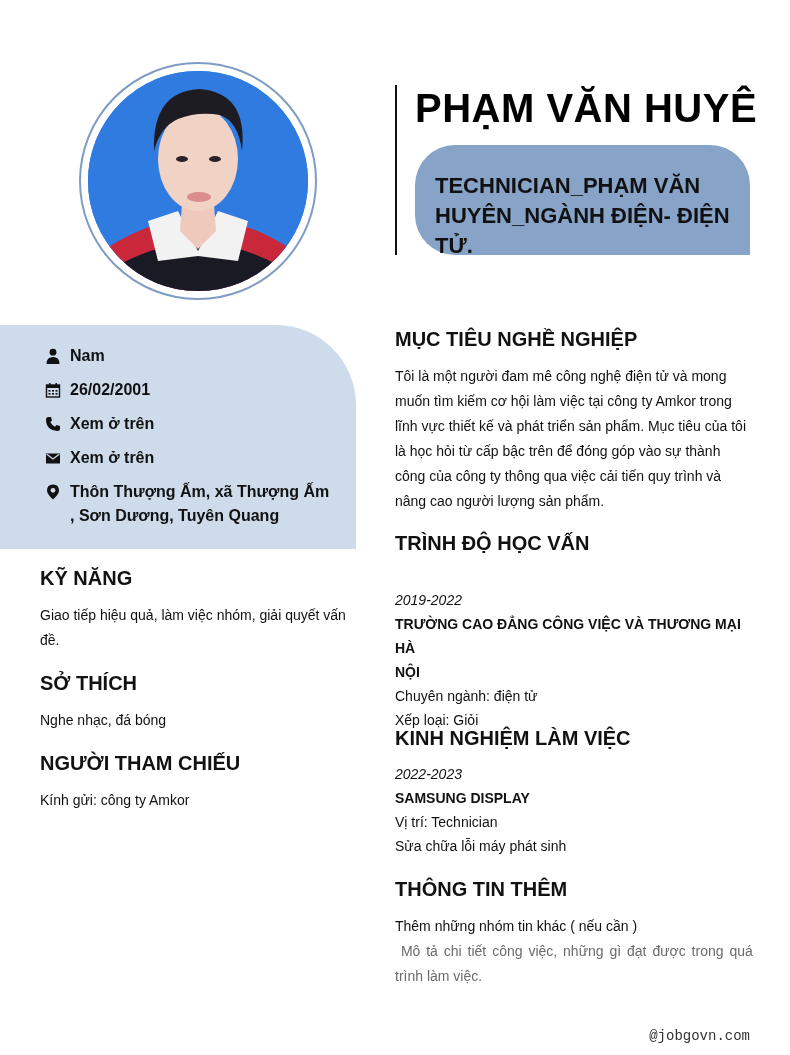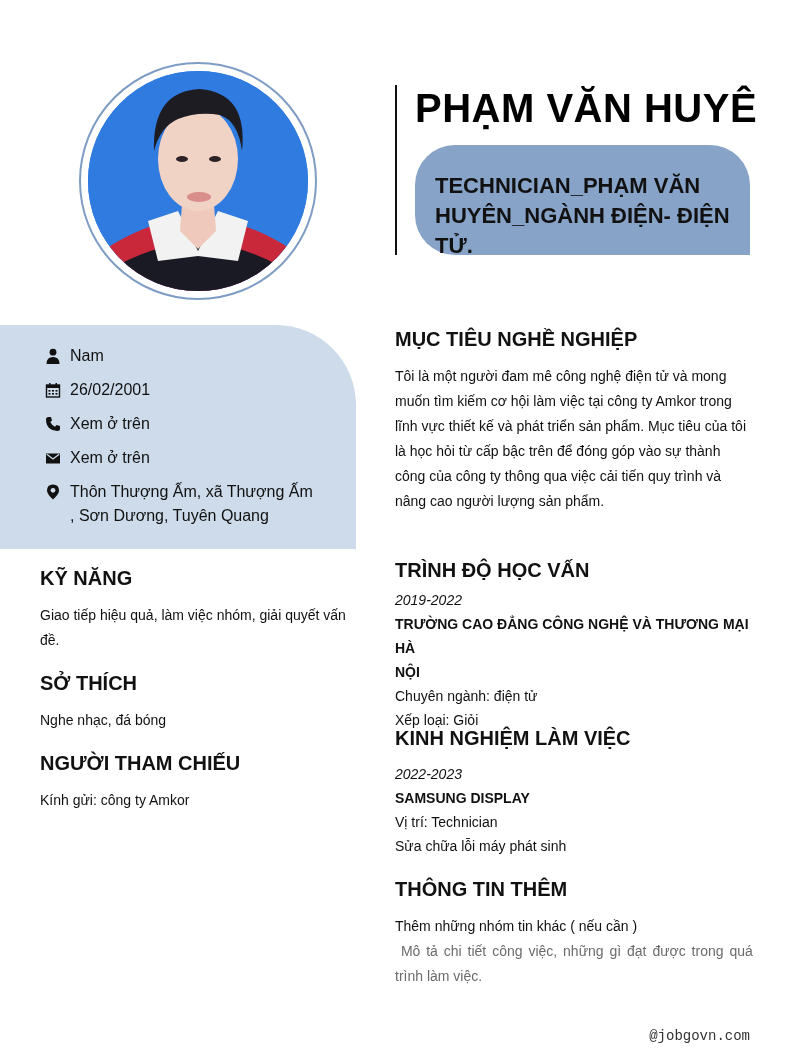--- a/index.html
+++ b/index.html
@@ -16,21 +16,21 @@
 
   
   .vbar { left:395px; top:85px; width:2px; height:170px; background:#111; }
   .name { left:415px; top:86px; font-size:40px; font-weight:bold; letter-spacing:0.5px; white-space:nowrap; color:#000; }
   .title-box { left:415px; top:145px; width:335px; height:110px; background:#87a3c8;
                border-radius:40px 40px 0 40px; box-sizing:border-box; padding:26px 20px 0 20px; }
   .title-box span { display:block; font-size:22px; font-weight:bold; line-height:30px; color:#111; }
 
   
   .contact { left:0; top:325px; width:356px; height:224px; background:#cddbeb;
-             border-top-right-radius:80px; }
+             border-top-right-radius:80px;font-weight:bold; }
   .crow { position:absolute; left:44px; display:flex; align-items:flex-start; font-size:16px; color:#111; line-height:24px; }
   .crow .ic { width:17px; height:17px; margin-top:3px; margin-right:9px; flex:0 0 17px; display:flex; align-items:center; justify-content:center; }
   .crow .ic svg { width:16px; height:16px; }
 
   
   .h { font-size:20px; font-weight:bold; color:#111; white-space:nowrap; }
   .p { font-size:14px; line-height:25px; color:#111; }
   .muted { color:#6b6b6b; }
   .it { font-style:italic; }
   .b { font-weight:bold; }
@@ -138,24 +138,24 @@
 <div class="abs h" style="left:395px; top:328px;">MỤC TIÊU NGHỀ NGHIỆP</div>
 <div class="abs p" style="left:395px; top:364px; width:360px;">
   <span style="display:block">Tôi là một người đam mê công nghệ điện tử và mong</span>
   <span style="display:block">muốn tìm kiếm cơ hội làm việc tại công ty Amkor trong</span>
   <span style="display:block">lĩnh vực thiết kế và phát triển sản phẩm. Mục tiêu của tôi</span>
   <span style="display:block">là học hỏi từ cấp bậc trên để đóng góp vào sự thành</span>
   <span style="display:block">công của công ty thông qua việc cải tiến quy trình và</span>
   <span style="display:block">nâng cao người lượng sản phẩm.</span>
 </div>
 
-<div class="abs h" style="left:395px; top:559px;">TRÌNH ĐỘ HỌC VẤN</div>
+<div class="abs h" style="left:395px; top:532px;">TRÌNH ĐỘ HỌC VẤN</div>
 <div class="abs p" style="left:395px; top:588px; width:360px; line-height:24px;">
   <span class="it" style="display:block">2019-2022</span>
-  <span class="b" style="display:block">TRƯỜNG CAO ĐẲNG CÔNG NGHỆ VÀ THƯƠNG MẠI HÀ</span>
+  <span class="b" style="display:block">TRƯỜNG CAO ĐẲNG CÔNG VIỆC VÀ THƯƠNG MẠI HÀ</span>
   <span class="b" style="display:block">NỘI</span>
   <span style="display:block">Chuyên ngành: điện tử</span>
   <span style="display:block">Xếp loại: Giỏi</span>
 </div>
 
 <div class="abs h" style="left:395px; top:727px;">KINH NGHIỆM LÀM VIỆC</div>
 <div class="abs p" style="left:395px; top:762px; width:360px; line-height:24px;">
   <span class="it" style="display:block">2022-2023</span>
   <span class="b" style="display:block">SAMSUNG DISPLAY</span>
   <span style="display:block">Vị trí: Technician</span>

